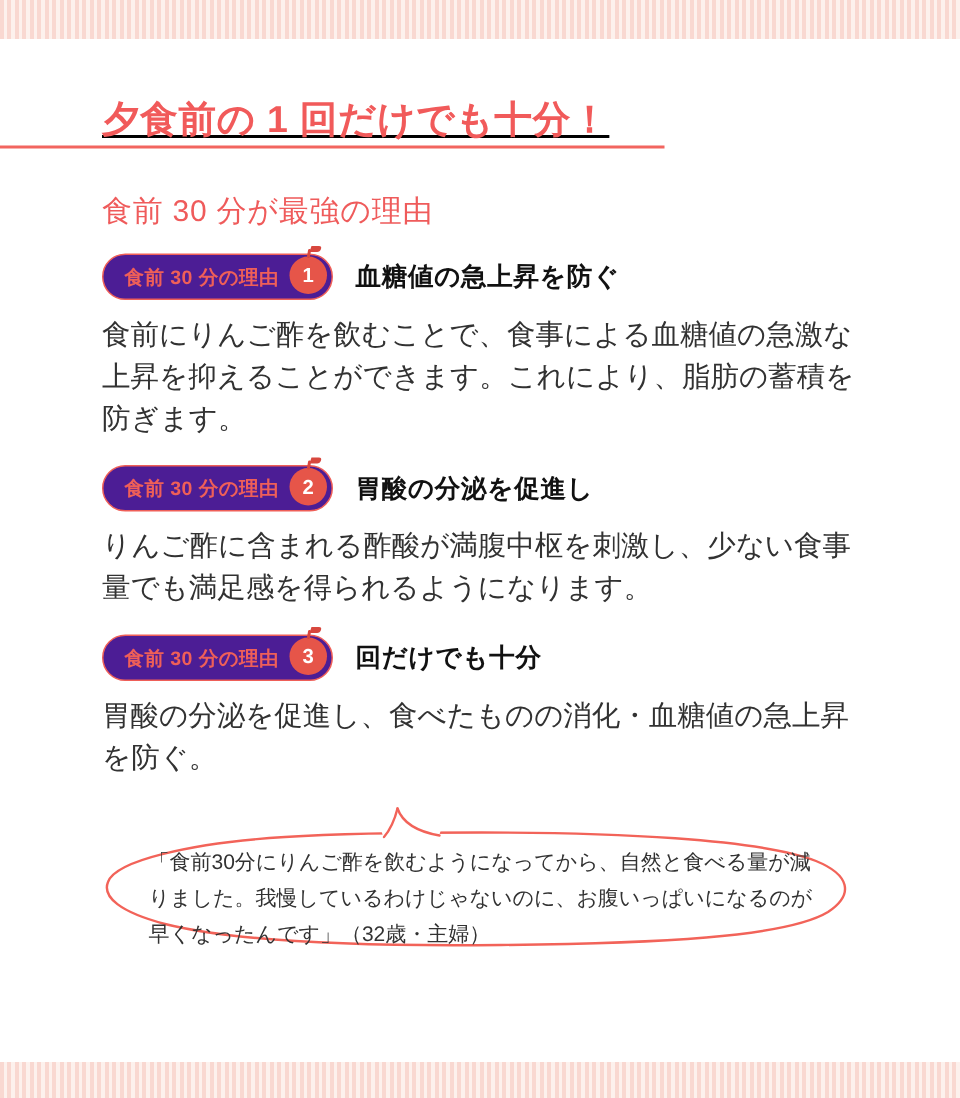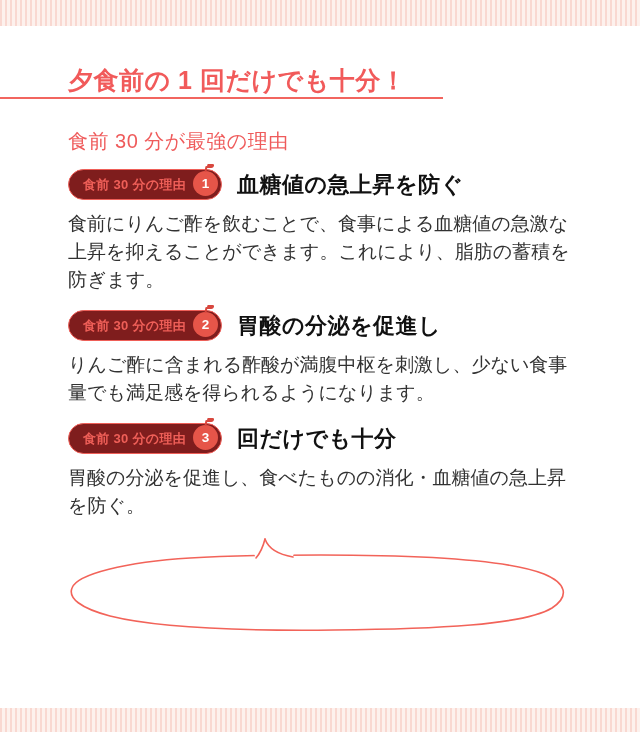--- a/index.html
+++ b/index.html
@@ -15,21 +15,21 @@
     position:absolute;left:0;right:0;
     background:repeating-linear-gradient(90deg,
       #f9d8d1 0px,#f9d8d1 2.5px,
       #fdf1ed 2.5px,#fdf1ed 5px);
   }
   .stripe-top{top:0;height:26px;}
   .stripe-bottom{bottom:0;height:24px;}
 
   .content{position:absolute;top:26px;left:0;right:0;padding:40px 68px 0;}
 
-  .title-block{position:relative;margin:0 0 15px 0;}
+  .title-block{position:relative;margin:0 0 15px 0;text-decoration:underline;}
   .page-title{
     margin:0;font-size:25px;line-height:1.15;font-weight:800;
     color:#f15a5a;letter-spacing:.5px;
   }
   .title-underline{
     position:absolute;left:-68px;bottom:-4px;
     width:443px;height:2px;background:#f2655f;
   }
 
   .section-heading{
@@ -42,42 +42,42 @@
   .highlight{color:#ef4f4a;}
 
   .reason{margin-top:16px;}
   .reason + .reason{margin-top:16px;}
   .reason:nth-of-type(3){margin-top:13px;}
   .reason-header{display:flex;align-items:center;gap:15px;height:32px;}
   .reason-pill{
     display:flex;align-items:center;gap:7px;
     height:29px;padding:0 3px 0 14px;
     border:1.5px solid #ef5f58;border-radius:16px;
-    background:#7f1d1d;flex:0 0 auto;
+    background:#4c1d95;flex:0 0 auto;
   }
   .reason-pill-label{
     font-size:13px;font-weight:700;color:#ef5f58;letter-spacing:.3px;
     white-space:nowrap;
   }
   .apple{
     position:relative;width:25px;height:25px;border-radius:50%;
     background:#e65549;color:#ffffff;
     display:flex;align-items:center;justify-content:center;
     font-size:13.5px;font-weight:700;margin-top:-3px;
   }
   .apple .stem{
     position:absolute;top:-5px;left:12px;width:2px;height:6px;
     background:#d8473e;transform:rotate(10deg);border-radius:1px;
   }
   .apple .leaf{
     position:absolute;top:-7px;left:14px;width:7px;height:4px;
     background:#d8473e;border-radius:0 4px 4px 0;transform:skewX(-18deg);
   }
   .reason-heading{
-    margin:0;font-size:22px;font-weight:900;color:#111111;
+    margin:0;font-size:17px;font-weight:900;color:#111111;
     letter-spacing:.5px;line-height:1.2;white-space:nowrap;
   }
   .reason-body{
     margin-top:9px;font-size:19px;line-height:28px;color:#323232;
   }
 
   .bubble-wrap{position:relative;margin-top:12px;width:504px;height:102px;}
   .bubble-svg{position:absolute;left:-2px;top:0;}
   .bubble-text{
     position:absolute;left:31px;top:30px;width:452px;
@@ -151,17 +151,18 @@
            C 500,51 504,64 486,76
            C 458,93 370,97 268,98
            C 180,99 92,96 44,84
            C 14,76 2,66 6,56
            C 11,42 60,30 124,26
            C 170,23 215,23 255,23 Z" fill="#ffffff" stroke="#f26359" stroke-width="1.6" stroke-linejoin="round"></path>
       <polygon points="188,21 199,6 228,21 224,34 192,34" fill="#ffffff"></polygon>
       <path d="M 190,26 Q 196,19 199,7" fill="none" stroke="#f26359" stroke-width="1.6" stroke-linecap="round"></path>
       <path d="M 199,7 Q 204,21 227,25" fill="none" stroke="#f26359" stroke-width="1.6" stroke-linecap="round"></path>
     </svg>
+    <div class="bubble-text">「食前30分にりんご酢を飲むようになってから、自然と食べる量が減りました。我慢しているわけじゃないのに、お腹いっぱいになるのが早くなったんです」（32歳・主婦）</div>
   </div>
 
 </div>
 
 <div class="stripe-band stripe-bottom"></div>
 
 </body></html>

